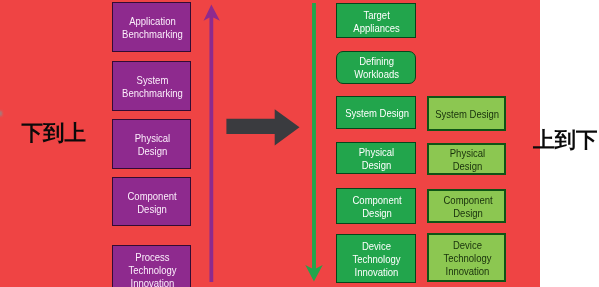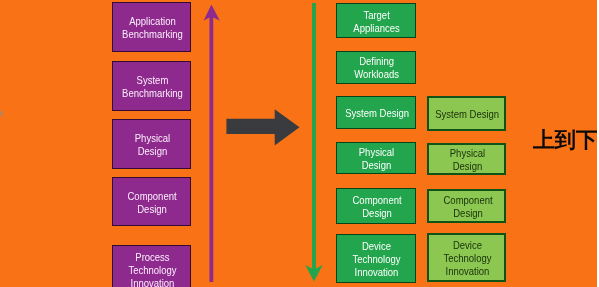--- a/index.html
+++ b/index.html
@@ -1,18 +1,18 @@
 <!DOCTYPE html>
 <html><head>
 <meta charset="utf-8">
 <style>
   html,body{margin:0;padding:0;background:#ffffff;}
   body{width:599px;height:287px;overflow:hidden;
        font-family:"Liberation Sans",sans-serif;}
-  #stage{position:relative;width:597px;height:287px;background:#f97316;}
+  #stage{position:relative;width:540px;height:287px;background:#ef4444;}
   .box{position:absolute;box-sizing:border-box;display:flex;align-items:center;
        justify-content:center;}
   .box > span{display:block;text-align:center;white-space:pre-line;
        font-size:10.5px;line-height:12.9px;
        transform:translate(0.9px,0.8px) scaleX(0.905);}
   .purple{background:#8E2A8E;border:1.7px solid #330C33;color:#FCEFFC;}
   .green{background:#22A54C;border:1.7px solid #07441A;color:#FFFFFF;}
   .lgreen{background:#8CC751;border:2px solid #0F5416;color:#18300C;}
   .cjk{position:absolute;font-weight:bold;color:#0A0A0A;font-size:21.5px;
        line-height:21.5px;white-space:nowrap;letter-spacing:0px;}
@@ -50,21 +50,21 @@
       </div>
       <div class="box purple" style="left: 111.8px; top: 245px; width: 79.6px; height: 48.8px; background: rgb(142, 42, 142); border-color: rgb(51, 12, 51); color: rgb(252, 239, 252);">
         <span>Process
 Technology
 Innovation</span>
       </div>
       <div class="box green" style="left: 336.2px; top: 2.8px; width: 79.7px; height: 35.6px; background: rgb(34, 165, 76); border-color: rgb(7, 68, 26); color: rgb(255, 255, 255); align-items: center;">
         <span>Target
 Appliances</span>
       </div>
-      <div class="box green" style="left: 336.2px; top: 50.8px; width: 79.7px; height: 32.9px; background: rgb(34, 165, 76); border-color: rgb(7, 68, 26); color: rgb(255, 255, 255);">
+      <div class="box green" style="left: 336.2px; top: 50.8px; width: 79.7px; height: 32.9px; background: rgb(34, 165, 76); border-color: rgb(7, 68, 26); color: rgb(255, 255, 255); border-radius: 7px;">
         <span>Defining
 Workloads</span>
       </div>
       <div class="box green" style="left: 336.2px; top: 96.3px; width: 79.7px; height: 32.5px; background: rgb(34, 165, 76); border-color: rgb(7, 68, 26); color: rgb(255, 255, 255);">
         <span>System Design</span>
       </div>
       <div class="box green" style="left: 336.2px; top: 142.1px; width: 79.7px; height: 31.6px; background: rgb(34, 165, 76); border-color: rgb(7, 68, 26); color: rgb(255, 255, 255);">
         <span>Physical
 Design</span>
       </div>
@@ -90,15 +90,16 @@
       </div>
       <div class="box lgreen" style="left: 427.4px; top: 233.3px; width: 78.7px; height: 49.1px; background: rgb(140, 199, 81); border-color: rgb(15, 84, 22); color: rgb(24, 48, 12);">
         <span>Device
 Technology
 Innovation</span>
       </div>
     </div>
 
   <div id="edge-speck"></div>
 
+  <div class="cjk" style="left:21.6px;top:123px;">下到上</div>
   <div class="cjk" style="left:503px;top:130px;margin-left:30px;">上到下</div>
 
 </div>
 
 </body></html>

